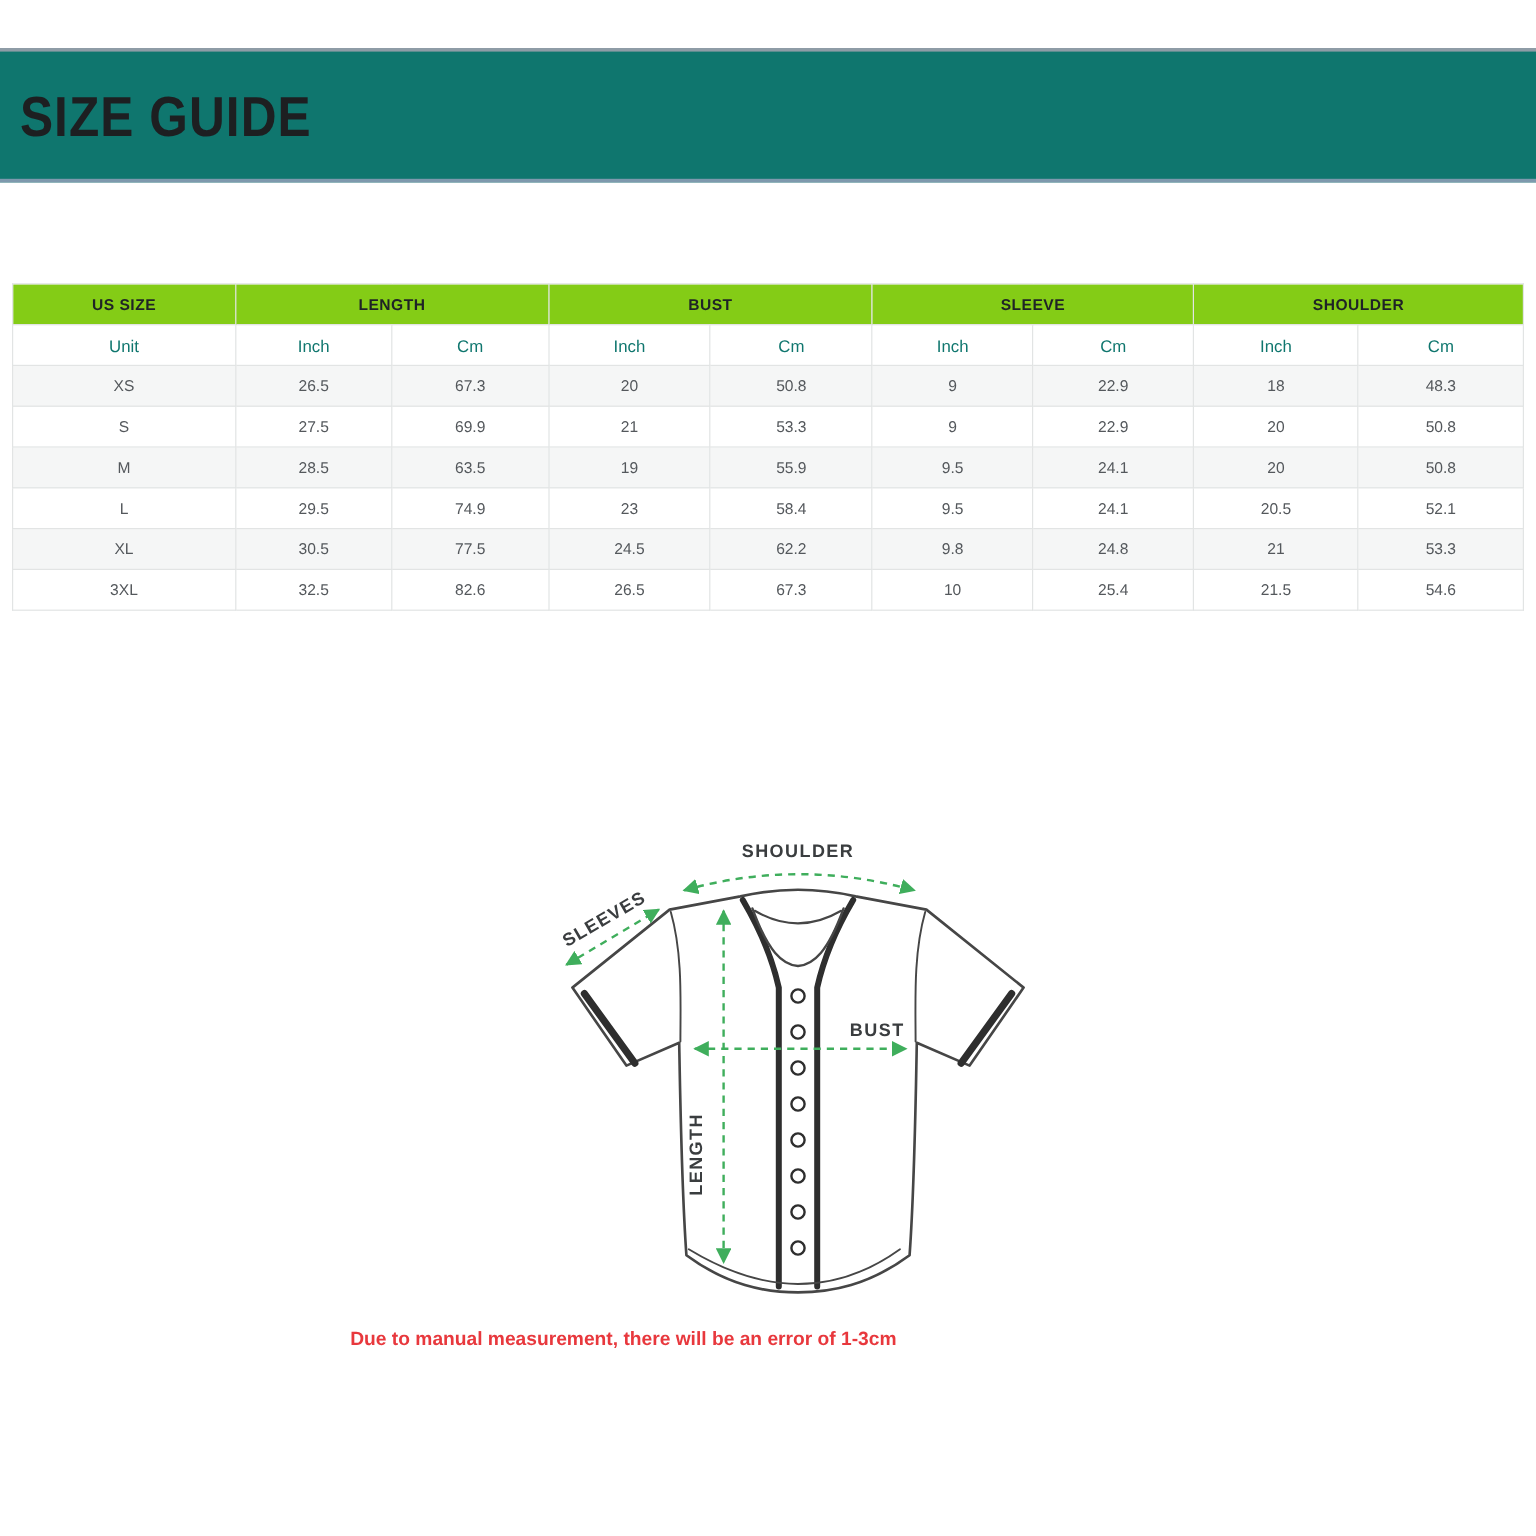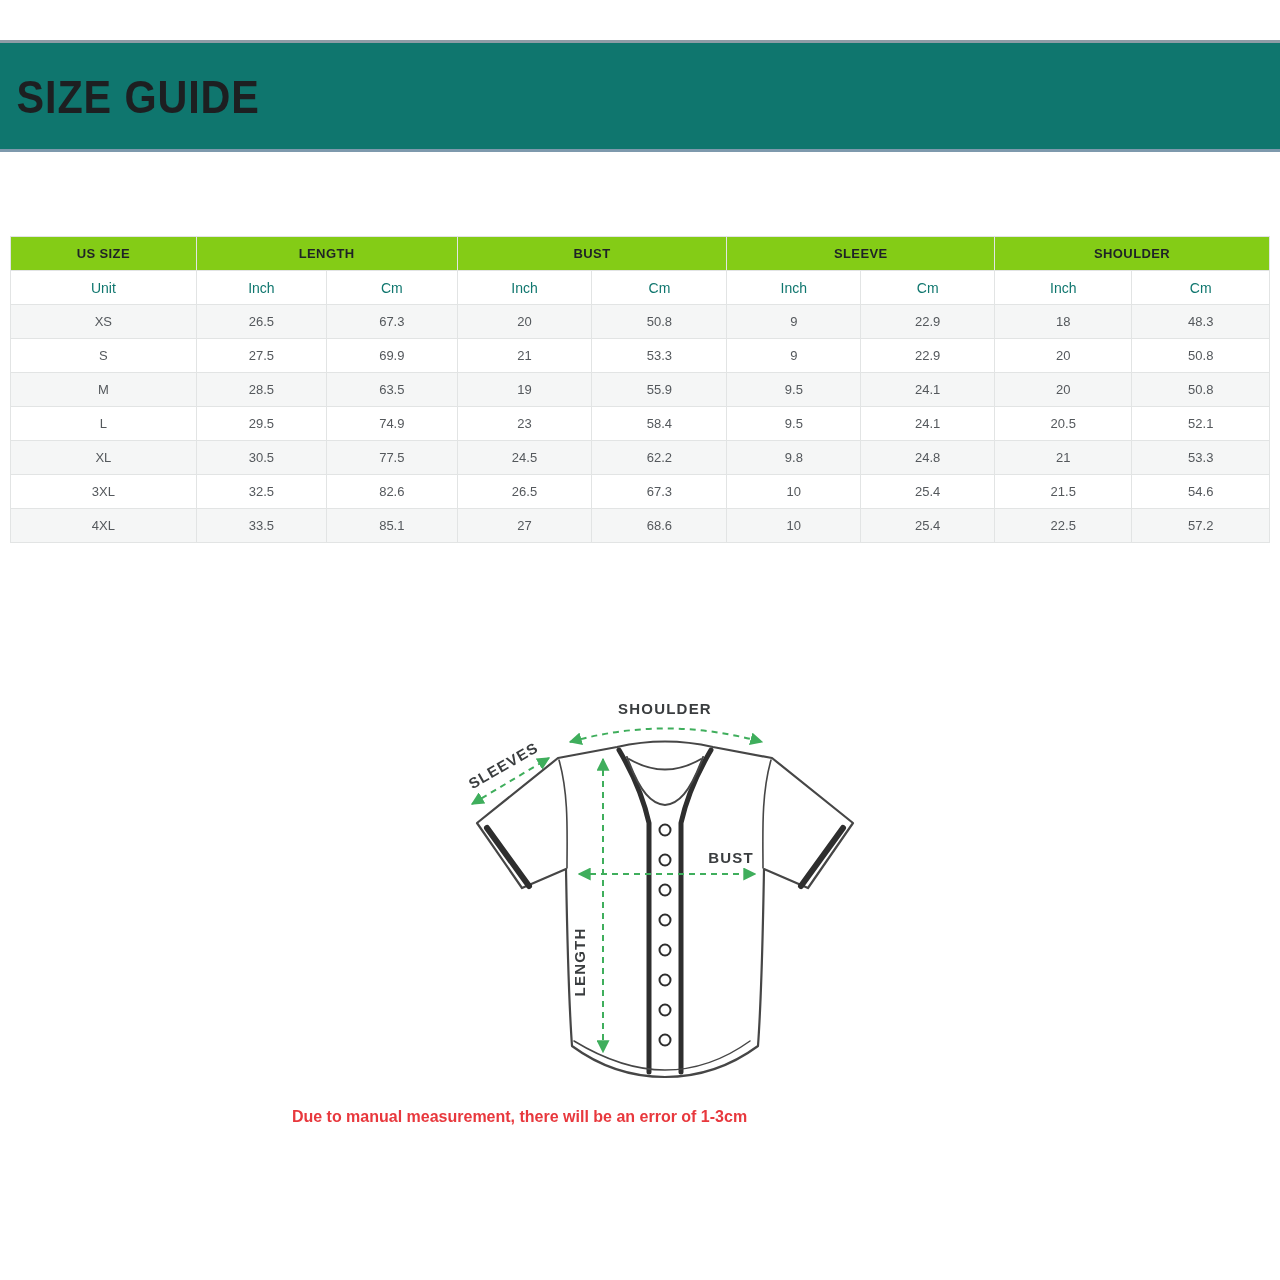--- a/index.html
+++ b/index.html
@@ -160,31 +160,20 @@
         <td>3XL</td>
         <td>32.5</td>
         <td>82.6</td>
         <td>26.5</td>
         <td>67.3</td>
         <td>10</td>
         <td>25.4</td>
         <td>21.5</td>
         <td>54.6</td>
       </tr>
-      <tr>
-        <td>4XL</td>
-        <td>33.5</td>
-        <td>85.1</td>
-        <td>27</td>
-        <td>68.6</td>
-        <td>10</td>
-        <td>25.4</td>
-        <td>22.5</td>
-        <td>57.2</td>
-      </tr>
     </tbody>
 </table>
 
 <svg class="diagram" viewBox="440 680 440 412">
   <defs>
     <marker id="ah" viewBox="0 0 10 10" refX="9" refY="5" markerWidth="6.5" markerHeight="6.5" orient="auto-start-reverse">
       <path d="M0 0 L10 5 L0 10 z" fill="#3fae5c"></path>
     </marker>
   </defs>
 

